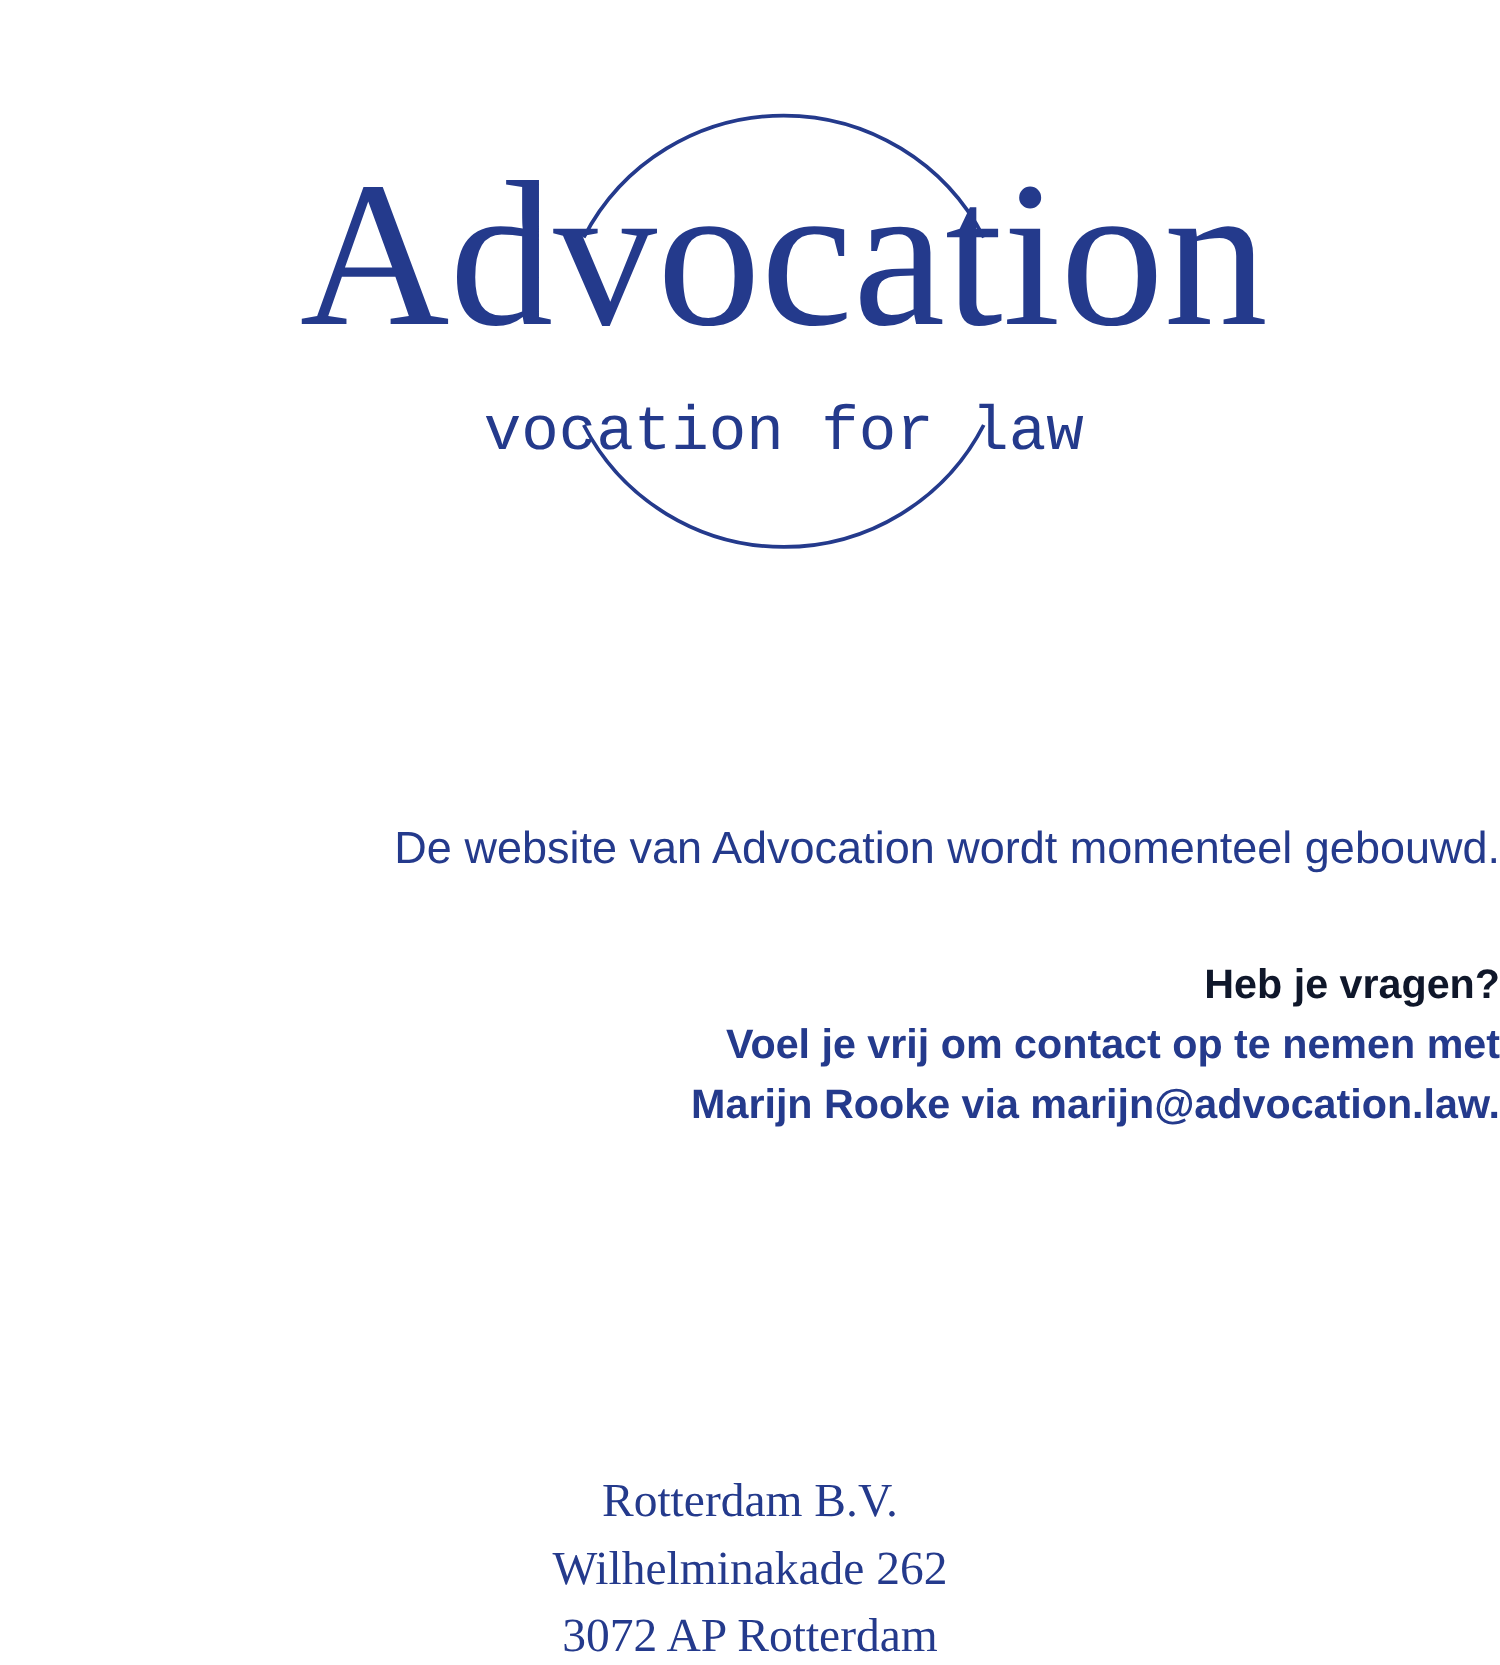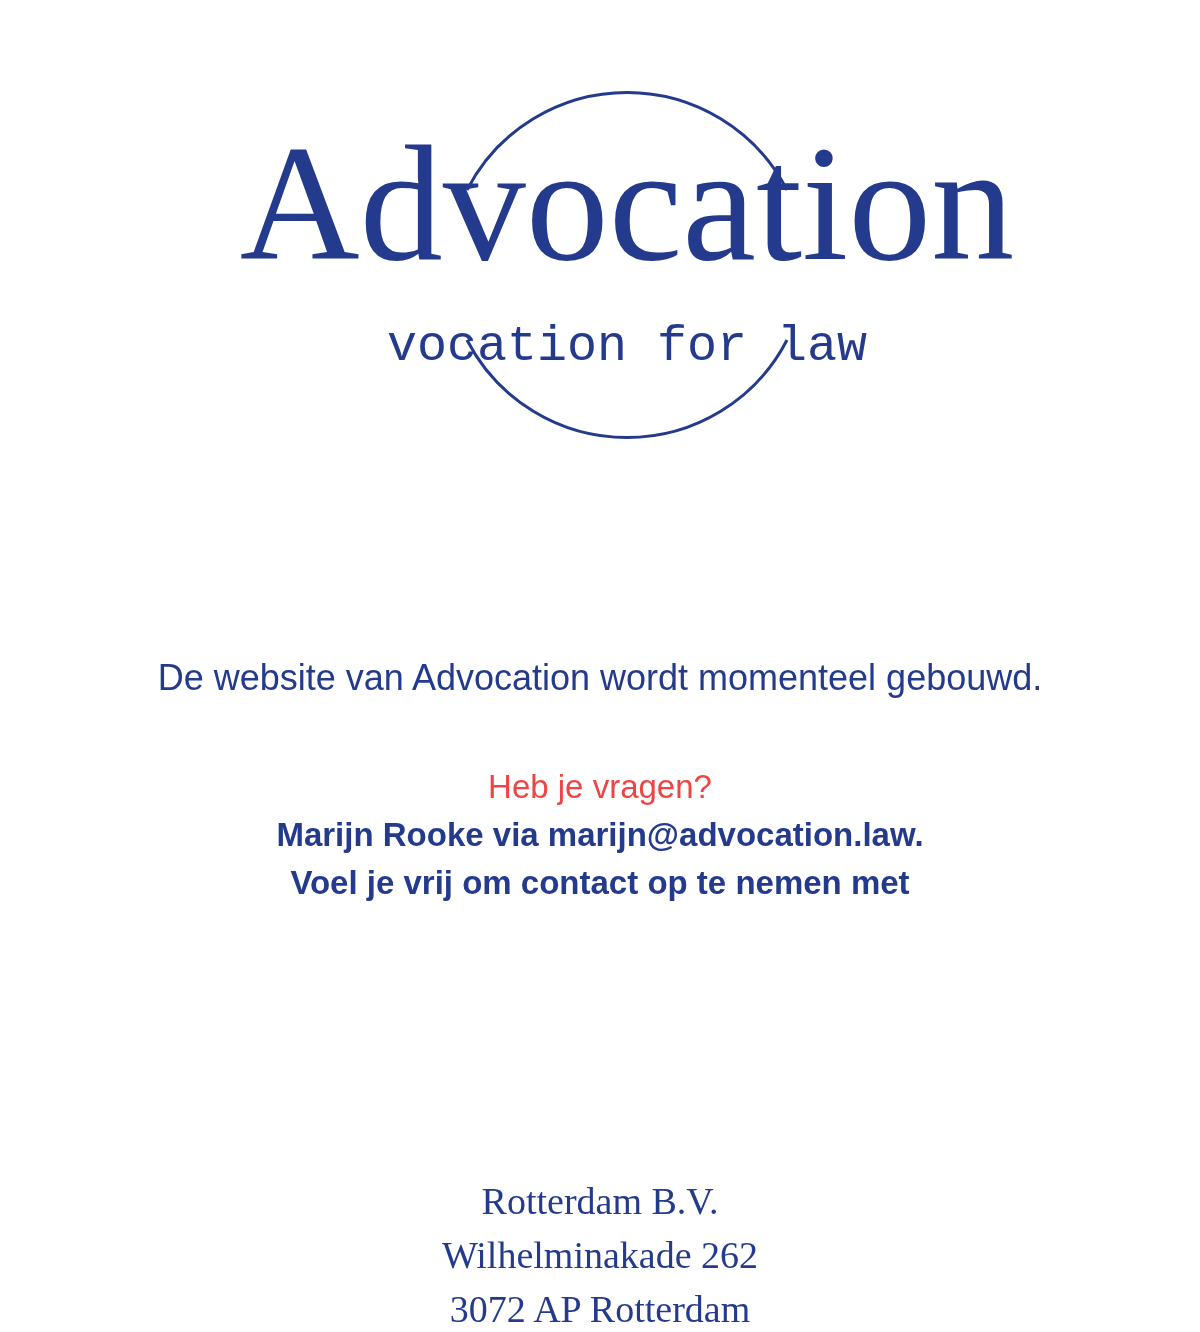--- a/index.html
+++ b/index.html
@@ -62,37 +62,37 @@
     color: #243a8c;
     font-weight: 400;
   }
 
   
   .message {
     position: absolute;
     top: 655px;
     left: 0;
     width: 1200px;
-    text-align: center;
+    text-align: right;
   }
   .message .lead {
     font-size: 36px;
     line-height: 1.28;
     color: #243a8c;
     font-weight: 400;
     white-space: nowrap;
   }
   .spacer {
     height: 62px;
   }
   .message .q {
     font-size: 33px;
     line-height: 1.45;
-    color: #ef4444;
-    font-weight: 400;
+    color: #0f172a;
+    font-weight: 700;
   }
   .message .ct {
     font-size: 33px;
     line-height: 1.45;
     color: #243a8c;
     font-weight: 600;
   }
 
   
   .address {
@@ -123,22 +123,22 @@
     </svg>
 
     <div class="logo-wordmark">Advocation</div>
     <div class="logo-tagline">vocation for law</div>
   </div>
 
   <div class="message">
     <div class="lead">De website van Advocation wordt momenteel gebouwd.</div>
     <div class="spacer"></div>
     <div class="q">Heb je vragen?</div>
+    <div class="ct">Voel je vrij om contact op te nemen met</div>
     <div class="ct">Marijn Rooke via marijn@advocation.law.</div>
-    <div class="ct">Voel je vrij om contact op te nemen met</div>
   </div>
 
   <div class="address">
     <div>Rotterdam B.V.</div>
     <div>Wilhelminakade 262</div>
     <div>3072 AP Rotterdam</div>
   </div>
 
 </div>
 

